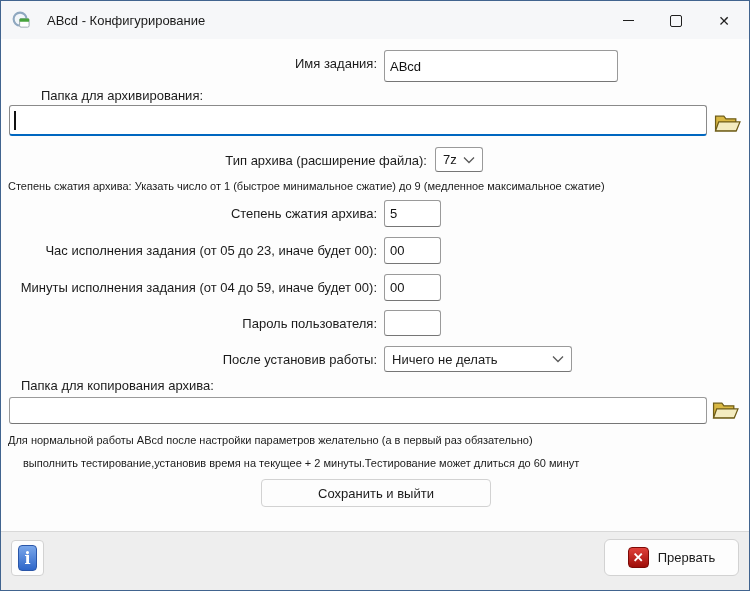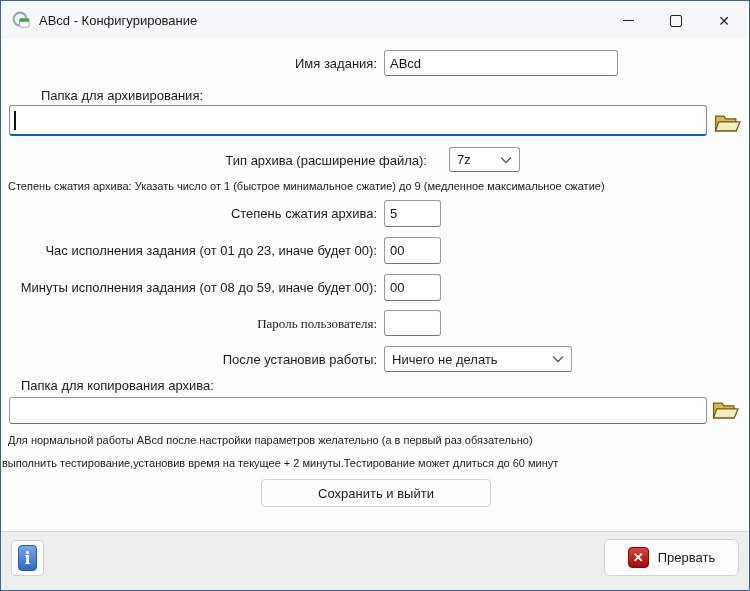--- a/index.html
+++ b/index.html
@@ -7,21 +7,21 @@
     position:relative; width:750px; height:591px; box-sizing:border-box;
     background:#fdfdfd; border:1px solid #41648f; overflow:hidden;
     font-family:"Liberation Sans", sans-serif; color:#1b1b1b;
   }
   
   .titlebar {
     position:absolute; top:0; left:0; right:0; height:38px;
     background:#f6f7f9; display:flex; align-items:center;
   }
   .app-icon { margin-left:11px; width:19px; height:19px; flex:0 0 auto; }
-  .title-text { margin-left:8px; font-size:13px; }
+  .title-text { margin-left:16px; font-size:13px; }
   .win-controls { position:absolute; right:1px; top:1px; height:37px; display:flex; }
   .win-btn { width:48px; height:37px; display:flex; align-items:center; justify-content:center; background:transparent; border:none; cursor:default; }
   .glyph-min  { width:11px; height:0; border-top:1.3px solid #1f1f1f; }
   .glyph-max  { width:10px; height:10px; border:1.3px solid #1f1f1f; border-radius:2px; }
   .glyph-close{ font-size:14px; color:#1f1f1f; font-weight:400; line-height:1; }
   
   .label { position:absolute; font-size:13px; white-space:nowrap; line-height:16px; }
   .label.r { text-align:right; }
   .txt {
     position:absolute; box-sizing:border-box; background:#fff;
@@ -80,73 +80,73 @@
       <button class="win-btn">
           <span class="glyph-max"></span>
         </button>
       <button class="win-btn">
           <span class="glyph-close">✕</span>
         </button>
     </div>
   </div>
 
   <div class="label r" style="right:372px; top:55px;">Имя задания:</div>
-  <input class="txt" style="left: 383px; top: 49px; width: 234px; height: 26px;" value="ABcd">
+  <input class="txt" style="left: 383px; top: 49px; width: 234px; height: 32px;" value="ABcd">
 
   <div class="label" style="left:20px; top:87px;margin-left:20px;">Папка для архивирования:</div>
   <input class="txt focused" style="left: 8px; top: 104px; width: 698px; height: 31px;" value="">
   <div class="caret" style="left:13px; top:110px;"></div>
   <button class="folder-btn" style="left:712px; top:111px;">
     <svg viewBox="0 0 26 22" width="27" height="23">
       <path d="M1.5 4 L9.5 4 L11.5 6.5 L21 6.5 L21 18 L1.5 18 Z" fill="#d9b844" stroke="#6e5c17" stroke-width="1.2"></path>
       <path d="M4.5 9.5 L25 9.5 L21.5 18 L1.5 18 Z" fill="#f4ecc0" stroke="#6e5c17" stroke-width="1.2"></path>
     </svg>
   </button>
 
   <div class="label r" style="right:322px; top:152px;">Тип архива (расширение файла):</div>
-  <div class="combo" style="left:434px; top:146px; width:71px; height:25px;margin-left:14px;">
+  <div class="combo" style="left:434px; top:146px; width:48px; height:25px;">
     <span>7z</span>
     <svg width="12" height="8" viewBox="0 0 12 8">
         <path d="M1 1.5 L6 6.5 L11 1.5" stroke="#5a5a5a" fill="none" stroke-width="1.3"></path>
       </svg>
   </div>
 
   <div class="note" style="left:7px; top:177px;">Степень сжатия архива: Указать число от 1 (быстрое минимальное сжатие)  до 9 (медленное максимальное сжатие)</div>
 
   <div class="label r" style="right:372px; top:205px;">Степень сжатия архива:</div>
   <input class="txt" style="left: 383px; top: 199px; width: 57px; height: 27px;" value="5">
 
-  <div class="label r" style="right:372px; top:242px;">Час исполнения задания (от 01 до 23, иначе будет 00):</div>
+  <div class="label r" style="right:372px; top:242px;">Час исполнения задания (от 05 до 23, иначе будет 00):</div>
   <input class="txt" style="left: 383px; top: 236px; width: 57px; height: 27px;" value="00">
 
-  <div class="label r" style="right:372px; top:279px;">Минуты исполнения задания (от 08 до 59, иначе будет 00):</div>
+  <div class="label r" style="right:372px; top:279px;">Минуты исполнения задания (от 04 до 59, иначе будет 00):</div>
   <input class="txt" style="left: 383px; top: 273px; width: 57px; height: 27px;" value="00">
 
-  <div class="label r" style="right:372px; top:315px;font-family:Liberation Serif, serif;">Пароль пользователя:</div>
+  <div class="label r" style="right:372px; top:315px;">Пароль пользователя:</div>
   <input class="txt" style="left: 383px; top: 309px; width: 57px; height: 26px;" value="">
 
   <div class="label r" style="right:372px; top:351px;">После установив работы:</div>
   <div class="combo" style="left:383px; top:345px; width:188px; height:26px;">
     <span>Ничего не делать</span>
     <svg width="12" height="8" viewBox="0 0 12 8">
         <path d="M1 1.5 L6 6.5 L11 1.5" stroke="#5a5a5a" fill="none" stroke-width="1.3"></path>
       </svg>
   </div>
 
   <div class="label" style="left:20px; top:377px;">Папка для копирования архива:</div>
   <input class="txt" style="left: 8px; top: 396px; width: 698px; height: 27px;" value="">
   <button class="folder-btn" style="left:710px; top:398px;">
     <svg viewBox="0 0 26 22" width="27" height="23">
       <path d="M1.5 4 L9.5 4 L11.5 6.5 L21 6.5 L21 18 L1.5 18 Z" fill="#d9b844" stroke="#6e5c17" stroke-width="1.2"></path>
       <path d="M4.5 9.5 L25 9.5 L21.5 18 L1.5 18 Z" fill="#f4ecc0" stroke="#6e5c17" stroke-width="1.2"></path>
     </svg>
   </button>
 
   <div class="note" style="left:7px; top:431px;">Для нормальной работы ABcd после настройки параметров желательно (а в первый раз обязательно)</div>
-  <div class="note" style="left:1px; top:454px;">выполнить тестирование,установив время на текущее + 2 минуты.Тестирование может длиться до 60 минут</div>
+  <div class="note" style="left:22px; top:454px;">выполнить тестирование,установив время на текущее + 2 минуты.Тестирование может длиться до 60 минут</div>
 
   <button class="btn" style="left:260px; top:478px; width:230px; height:28px;">Сохранить и выйти</button>
 
   <div class="footer"></div>
   <button class="btn info-btn">
     <span class="icon-info">i</span>
   </button>
   <button class="btn abort-btn">
     <span class="icon-abort">✕</span>
     <span>Прервать</span>

